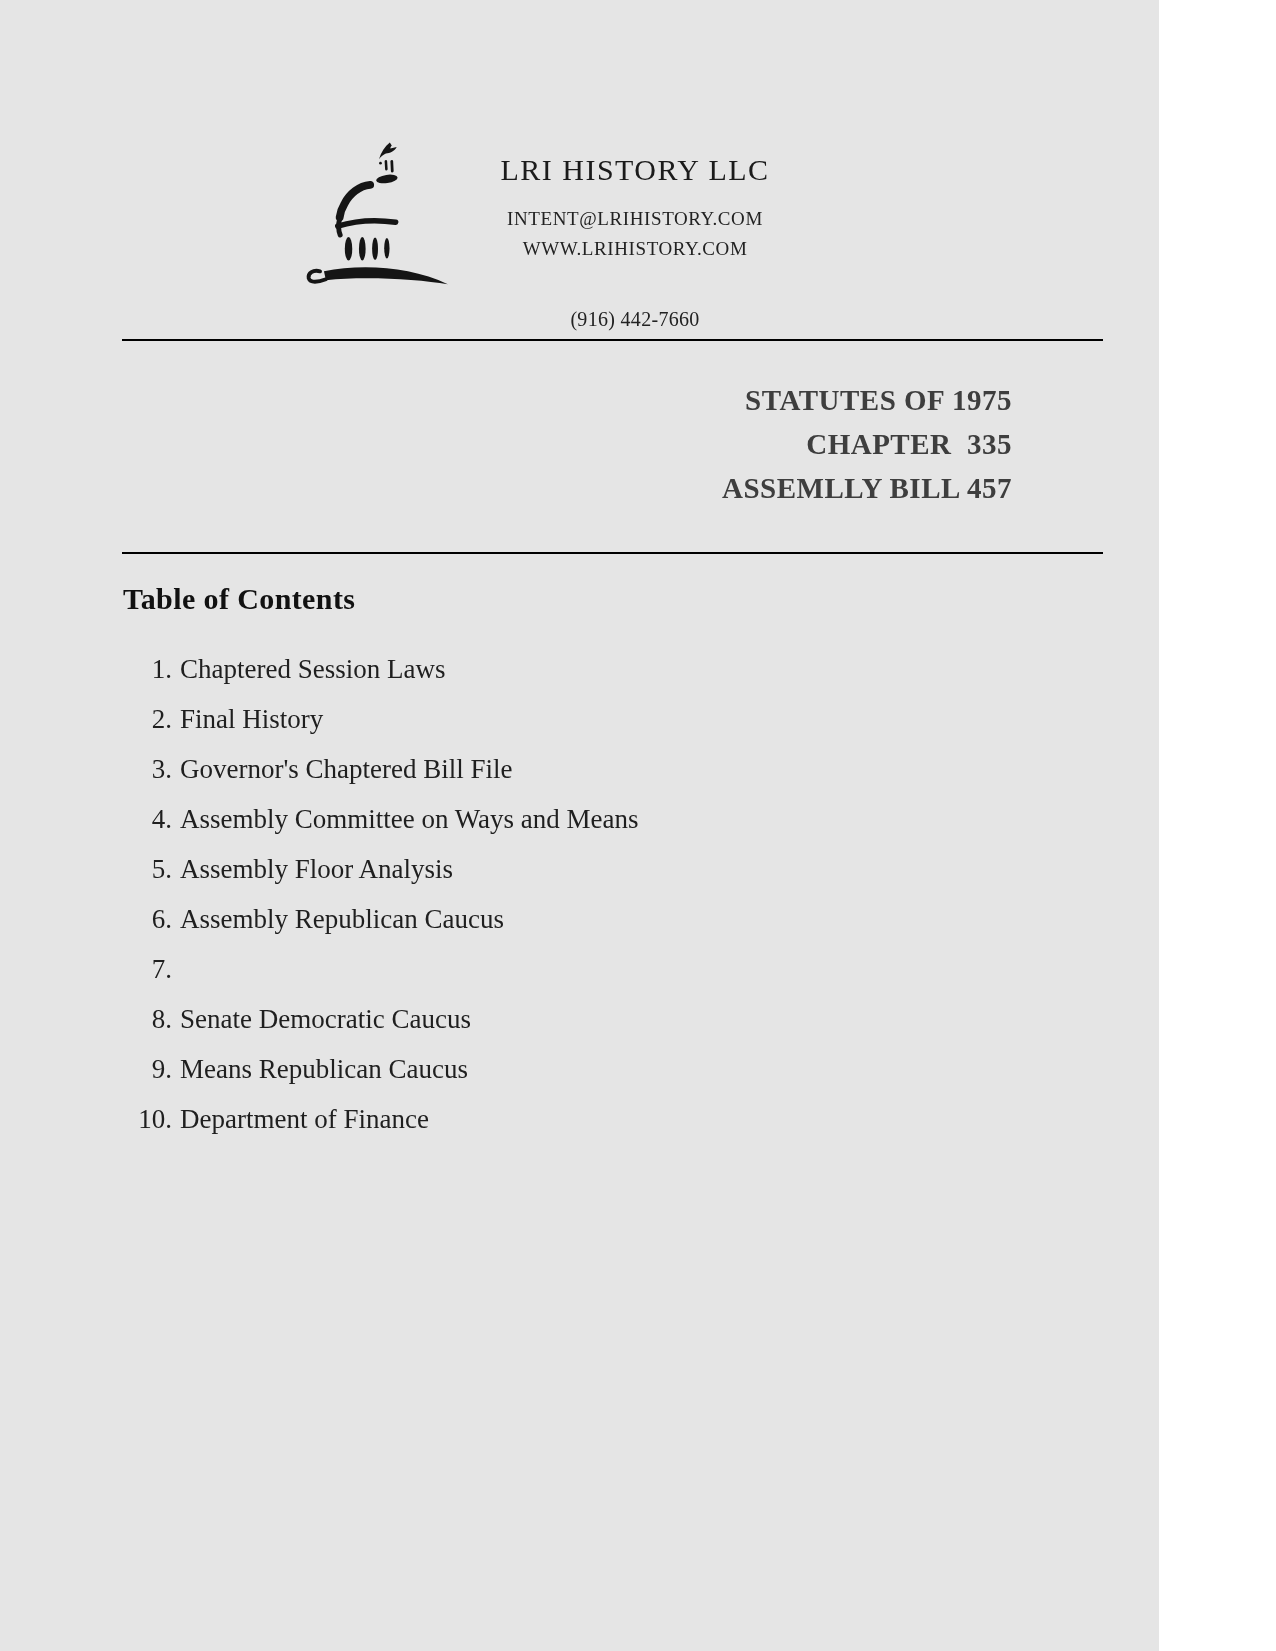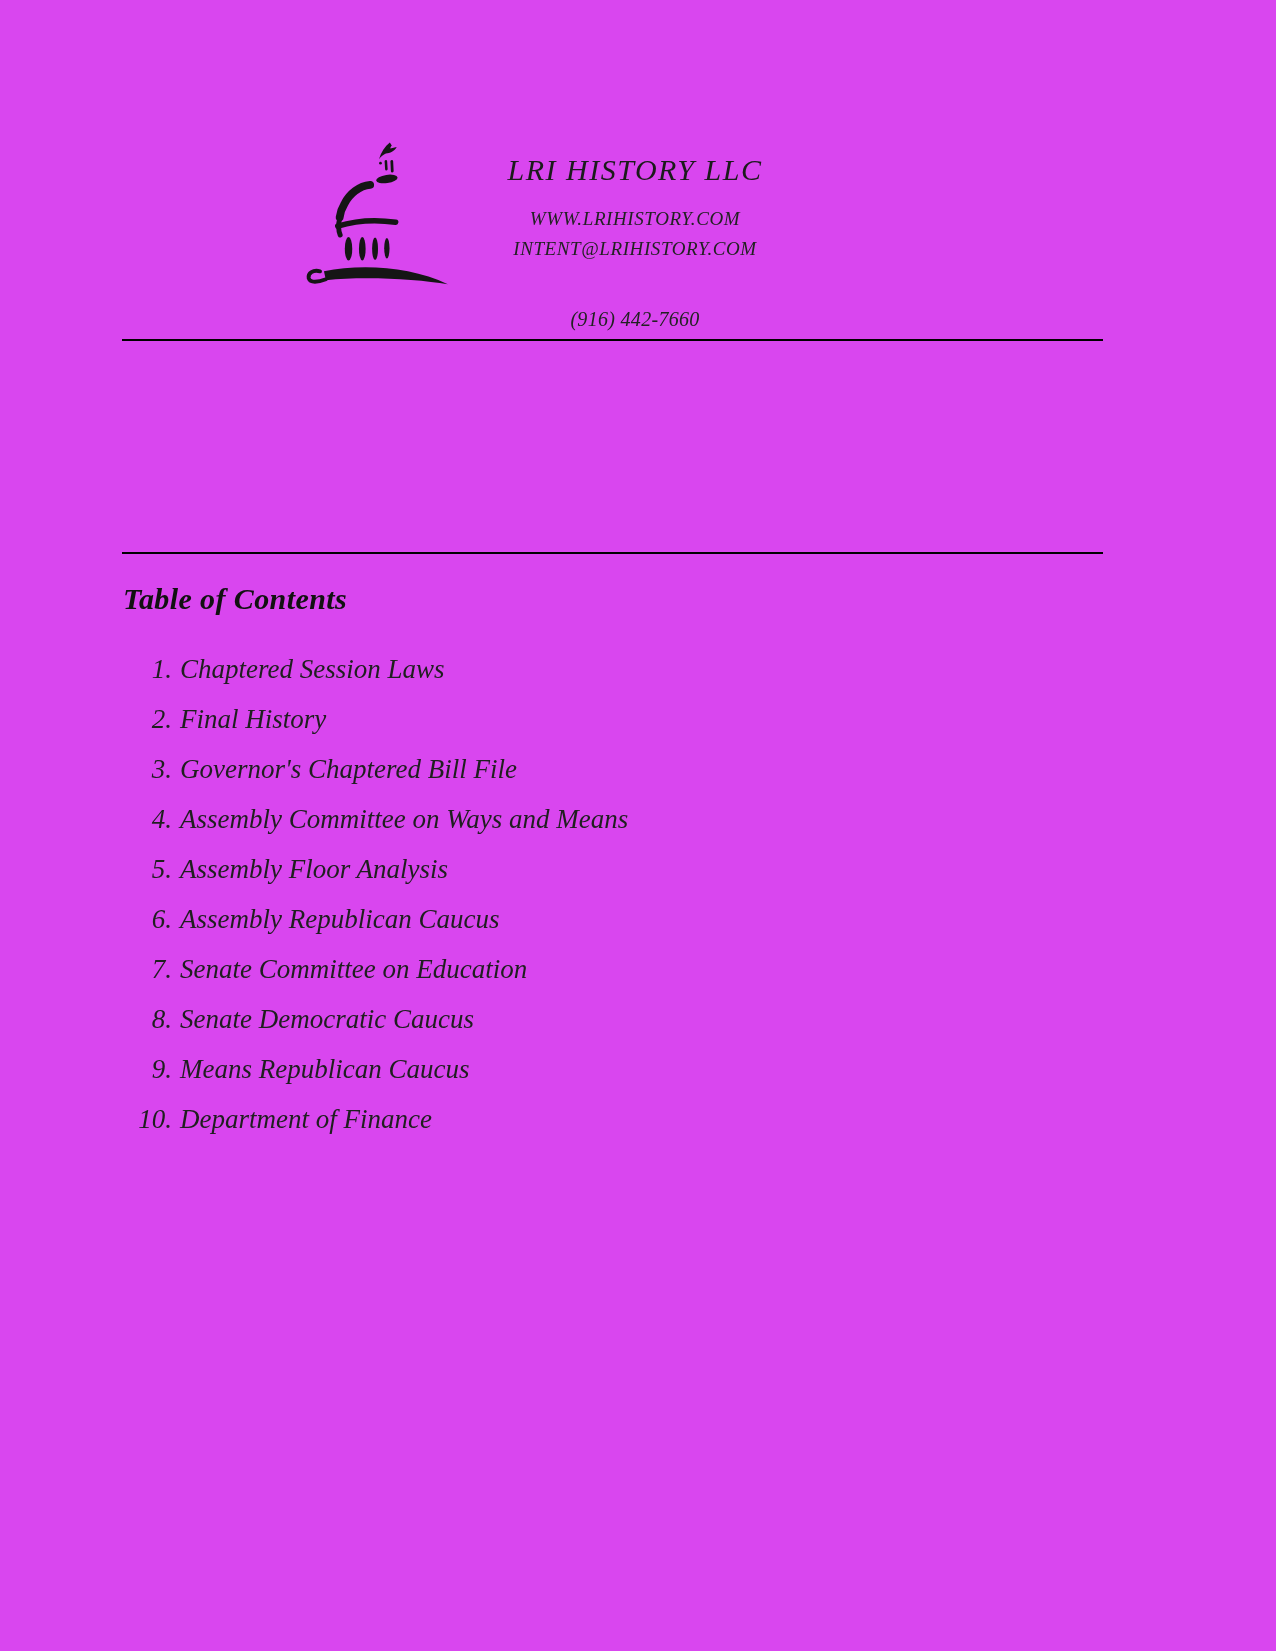--- a/index.html
+++ b/index.html
@@ -1,24 +1,23 @@
 <!DOCTYPE html>
 <html><head>
 <meta charset="utf-8">
 <style>
   html, body { margin: 0; padding: 0; background: #ffffff; }
   .page {
     position: relative;
-    width: 1276px;
+    width: 1159px;
     height: 1651px;
-    background: #d946ef;
+    background: #e5e5e5;
     font-family: "Liberation Serif", "DejaVu Serif", serif;
     color: #1c1c1c;
     overflow: hidden;
-    font-style: italic;
   }
 
   
   .logo {
     position: absolute;
     left: 288px;
     top: 120px;
     width: 182px;
     height: 172px;
   }
@@ -139,27 +138,32 @@
 
         <path d="M 48 108 C 64 103, 86 101, 107 104" stroke-width="5.5"></path>
 
         <path d="M 36 162 C 28 165, 20 166, 18.5 161 C 17.5 156, 23 152, 30 154" stroke-width="4"></path>
       </g>
     </svg>
   </div>
 
   <div class="letterhead-text">
     <div class="company-name">LRI HISTORY LLC</div>
+    <div class="contact-line">INTENT@LRIHISTORY.COM</div>
     <div class="contact-line">WWW.LRIHISTORY.COM</div>
-    <div class="contact-line">INTENT@LRIHISTORY.COM</div>
     <div class="contact-line phone">(916) 442-7660</div>
   </div>
 
   <div class="rule rule-top"></div>
 
+  <div class="title-block">
+    <div class="statutes-line">STATUTES OF 1975</div>
+    <div class="statutes-line">CHAPTER  335</div>
+    <div class="statutes-line">ASSEMLLY BILL 457</div>
+  </div>
 
   <div class="rule rule-bottom"></div>
 
   <h1 class="toc-heading">Table of Contents</h1>
 
   <div class="toc-list">
     <div class="toc-row">
       <span class="toc-num">1.</span>
       <span class="toc-label">Chaptered Session Laws</span>
     </div>
@@ -178,21 +182,20 @@
     <div class="toc-row">
       <span class="toc-num">5.</span>
       <span class="toc-label">Assembly Floor Analysis</span>
     </div>
     <div class="toc-row">
       <span class="toc-num">6.</span>
       <span class="toc-label">Assembly Republican Caucus</span>
     </div>
     <div class="toc-row">
       <span class="toc-num">7.</span>
-      <span class="toc-label">Senate Committee on Education</span>
     </div>
     <div class="toc-row">
       <span class="toc-num">8.</span>
       <span class="toc-label">Senate Democratic Caucus</span>
     </div>
     <div class="toc-row">
       <span class="toc-num">9.</span>
       <span class="toc-label">Means Republican Caucus</span>
     </div>
     <div class="toc-row">

